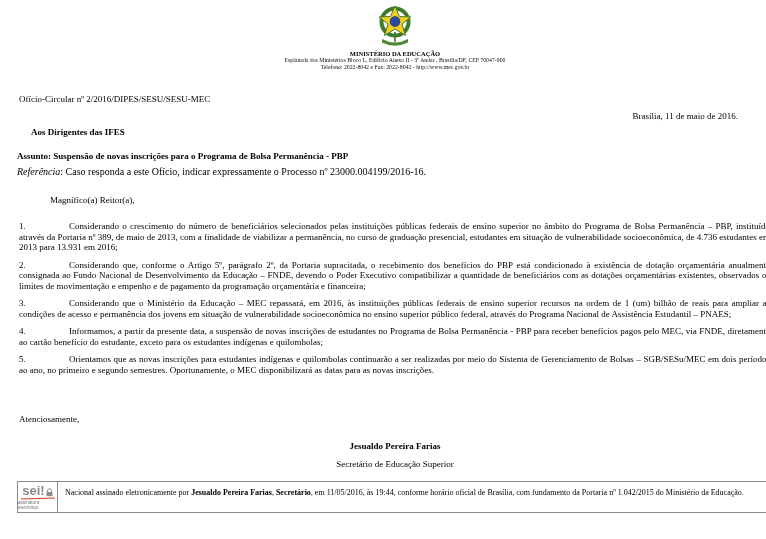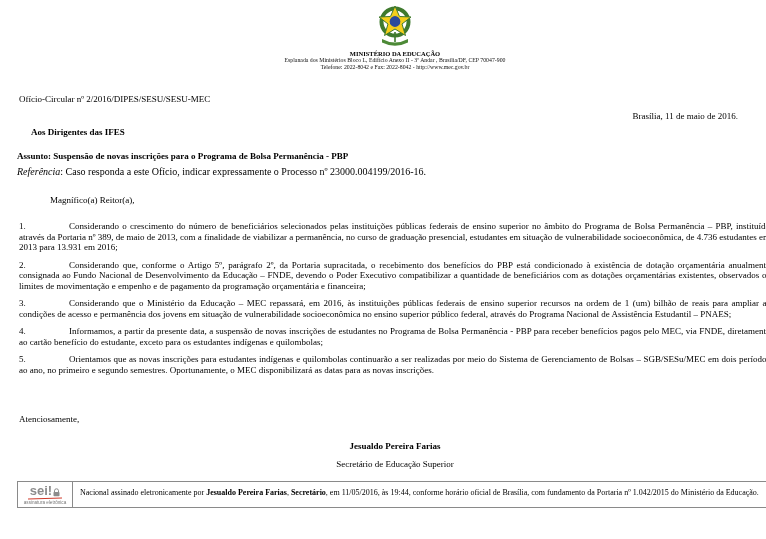--- a/index.html
+++ b/index.html
@@ -23,21 +23,21 @@
   .paras { margin:16px 8px 0 7px; }
   .para { font-size:9px; line-height:10.5px; text-align:justify; margin:0 0 7px 0; }
   .para .pnum { display:inline-block; width:50px; }
 
   .closing { font-size:9px; margin:39px 8px 0 7px; }
   .signer-name { font-size:9px; font-weight:bold; text-align:center; margin-top:17px; }
   .signer-title { font-size:9px; text-align:center; margin-top:8px; }
 
   .stamp { display:flex; align-items:stretch; margin:12px 5px 0 5px; }
   .sei-cell {
-    width:56px; border:1px solid #8a8a8a; display:flex; flex-direction:column;
+    width:41px; border:1px solid #8a8a8a; display:flex; flex-direction:column;
     align-items:center; justify-content:center; padding:2px 0; box-sizing:border-box;
   }
   .sei-logo {
     font-family:"Liberation Sans","DejaVu Sans",sans-serif; font-weight:bold;
     font-size:13px; color:#8c8c8c; line-height:13px; display:flex; align-items:flex-end; gap:1px;
   }
   .sei-squiggle { width:34px; height:0; border-bottom:1.6px solid #cf3a2b; transform:rotate(-2deg); margin-top:1px; }
   .sei-caption { font-family:"Liberation Sans","DejaVu Sans",sans-serif; font-size:4.6px; color:#777; margin-top:1px; }
   .stamp-text {
     flex:1; border:1px solid #8a8a8a; border-left:none; font-size:8px; line-height:12px;

